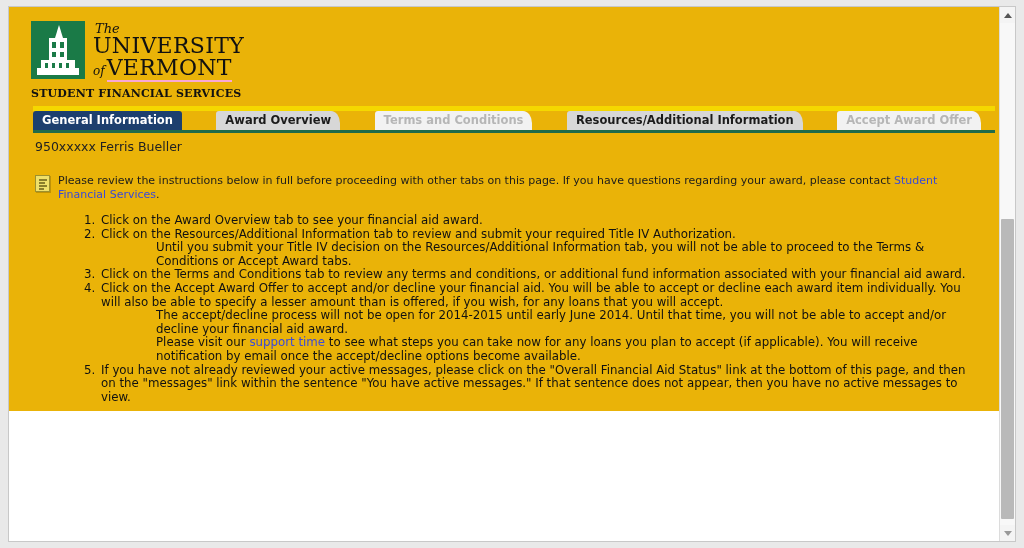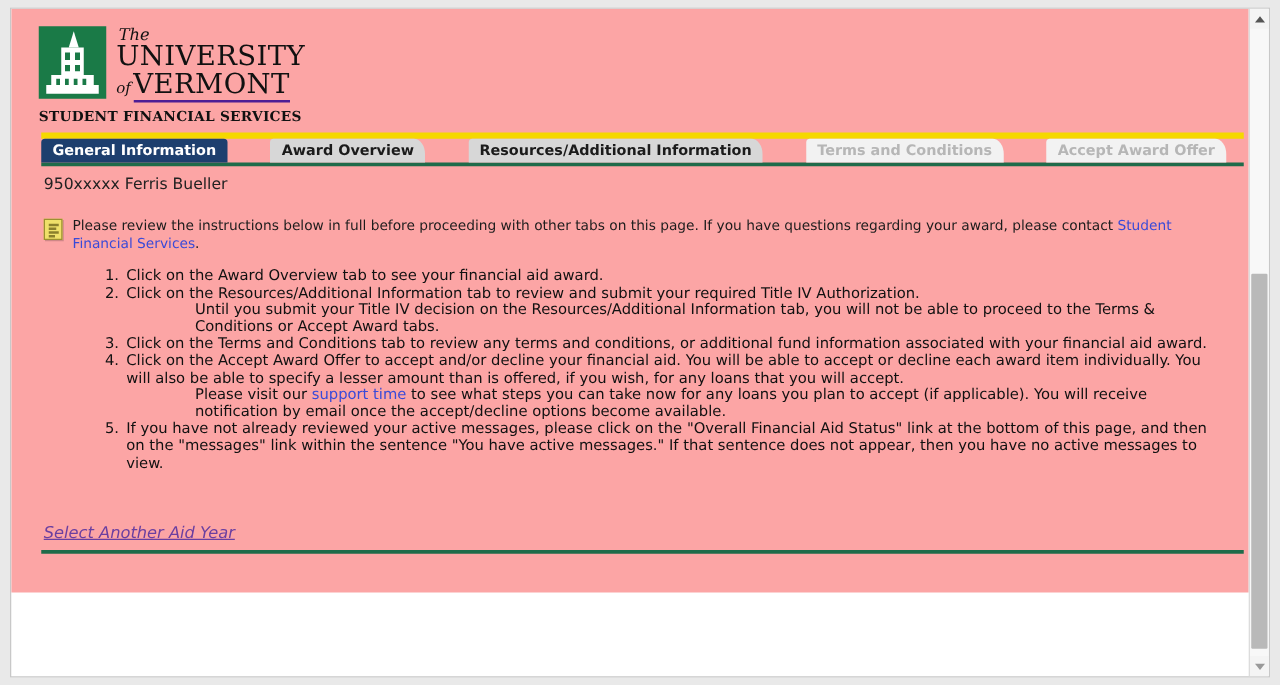--- a/index.html
+++ b/index.html
@@ -15,22 +15,22 @@
     left: 8px; top: 6px;
     width: 1008px; height: 536px;
     background: #ffffff;
     border: 1px solid #c8c8c8;
     display: flex;
     overflow: hidden;
   }
   .page {
     position: relative;
     width: 991px;
-    height: 467px;
-    background: #fca5a5;
+    height: 404px;
+    background: #eab308;
     overflow: hidden;
   }
   .content {
     padding: 14px 18px 0 22px;
   }
 
   
   .logo-block { margin-bottom: 6px; }
   .logo-row { display: flex; align-items: flex-start; }
   .logo-mark {
@@ -77,21 +77,21 @@
     margin-left: 2px; display: block; margin-bottom: 0px;
   }
   .wm-univ {
     font-size: 22px; letter-spacing: 0.3px; color: #111;
     display: block; font-weight: 400;
   }
   .wm-verm-row { display: flex; align-items: baseline; }
   .wm-of { font-style: italic; font-size: 12px; color: #111; margin-right: 2px; text-align: right; }
   .wm-verm {
     font-size: 22px; letter-spacing: 0.3px; color: #111;
-    border-bottom: 2px solid #4c1d95; padding-bottom: 1px;
+    border-bottom: 2px solid #f9a8d4; padding-bottom: 1px;
   }
   .sfs-line {
     font-family: "DejaVu Serif", "Liberation Serif", serif;
     font-weight: bold; font-size: 11px; color: #111;
     letter-spacing: 0.2px; margin-top: 5px;
   }
 
   
   .page-title {
     font-size: 21px; color: #222; font-weight: 400;
@@ -267,22 +267,22 @@
         </div>
         <div class="sfs-line">STUDENT FINANCIAL SERVICES</div>
       </div>
 
 
       <div class="tabbar-wrap">
         <div class="tab-topline"></div>
         <div class="tabs">
           <div class="tab active"><span>General Information</span></div>
           <div class="tab normal"><span>Award Overview</span></div>
+          <div class="tab disabled"><span>Terms and Conditions</span></div>
           <div class="tab normal"><span>Resources/Additional Information</span></div>
-          <div class="tab disabled"><span>Terms and Conditions</span></div>
           <div class="tab disabled"><span>Accept Award Offer</span></div>
         </div>
         <div class="tab-underline"></div>
       </div>
 
       <div class="student-line">950xxxxx Ferris Bueller</div>
 
       <div class="note">
         <div class="note-icon">
           <i style="top:3px;width:8px;"></i>
@@ -299,20 +299,21 @@
         </li>
         <li>
           <span>Click on the Resources/Additional Information tab to review and submit your required Title IV Authorization.</span>
           <span class="sub">Until you submit your Title IV decision on the Resources/Additional Information tab, you will not be able to proceed to the Terms &amp; Conditions or Accept Award tabs.</span>
         </li>
         <li>
           <span>Click on the Terms and Conditions tab to review any terms and conditions, or additional fund information associated with your financial aid award.</span>
         </li>
         <li>
           <span>Click on the Accept Award Offer to accept and/or decline your financial aid. You will be able to accept or decline each award item individually. You will also be able to specify a lesser amount than is offered, if you wish, for any loans that you will accept.</span>
+          <span class="sub">The accept/decline process will not be open for 2014-2015 until early June 2014. Until that time, you will not be able to accept and/or decline your financial aid award.</span>
           <span class="sub"><span>Please visit our </span><a class="lnk" href="#">support time</a><span> to see what steps you can take now for any loans you plan to accept (if applicable). You will receive notification by email once the accept/decline options become available.</span></span>
         </li>
         <li>
           <span>If you have not already reviewed your active messages, please click on the "Overall Financial Aid Status" link at the bottom of this page, and then on the "messages" link within the sentence "You have active messages." If that sentence does not appear, then you have no active messages to view.</span>
         </li>
       </ol>
 
       <div class="another-year">
         <a class="lnk-visited" href="#">Select Another Aid Year</a>
       </div>

